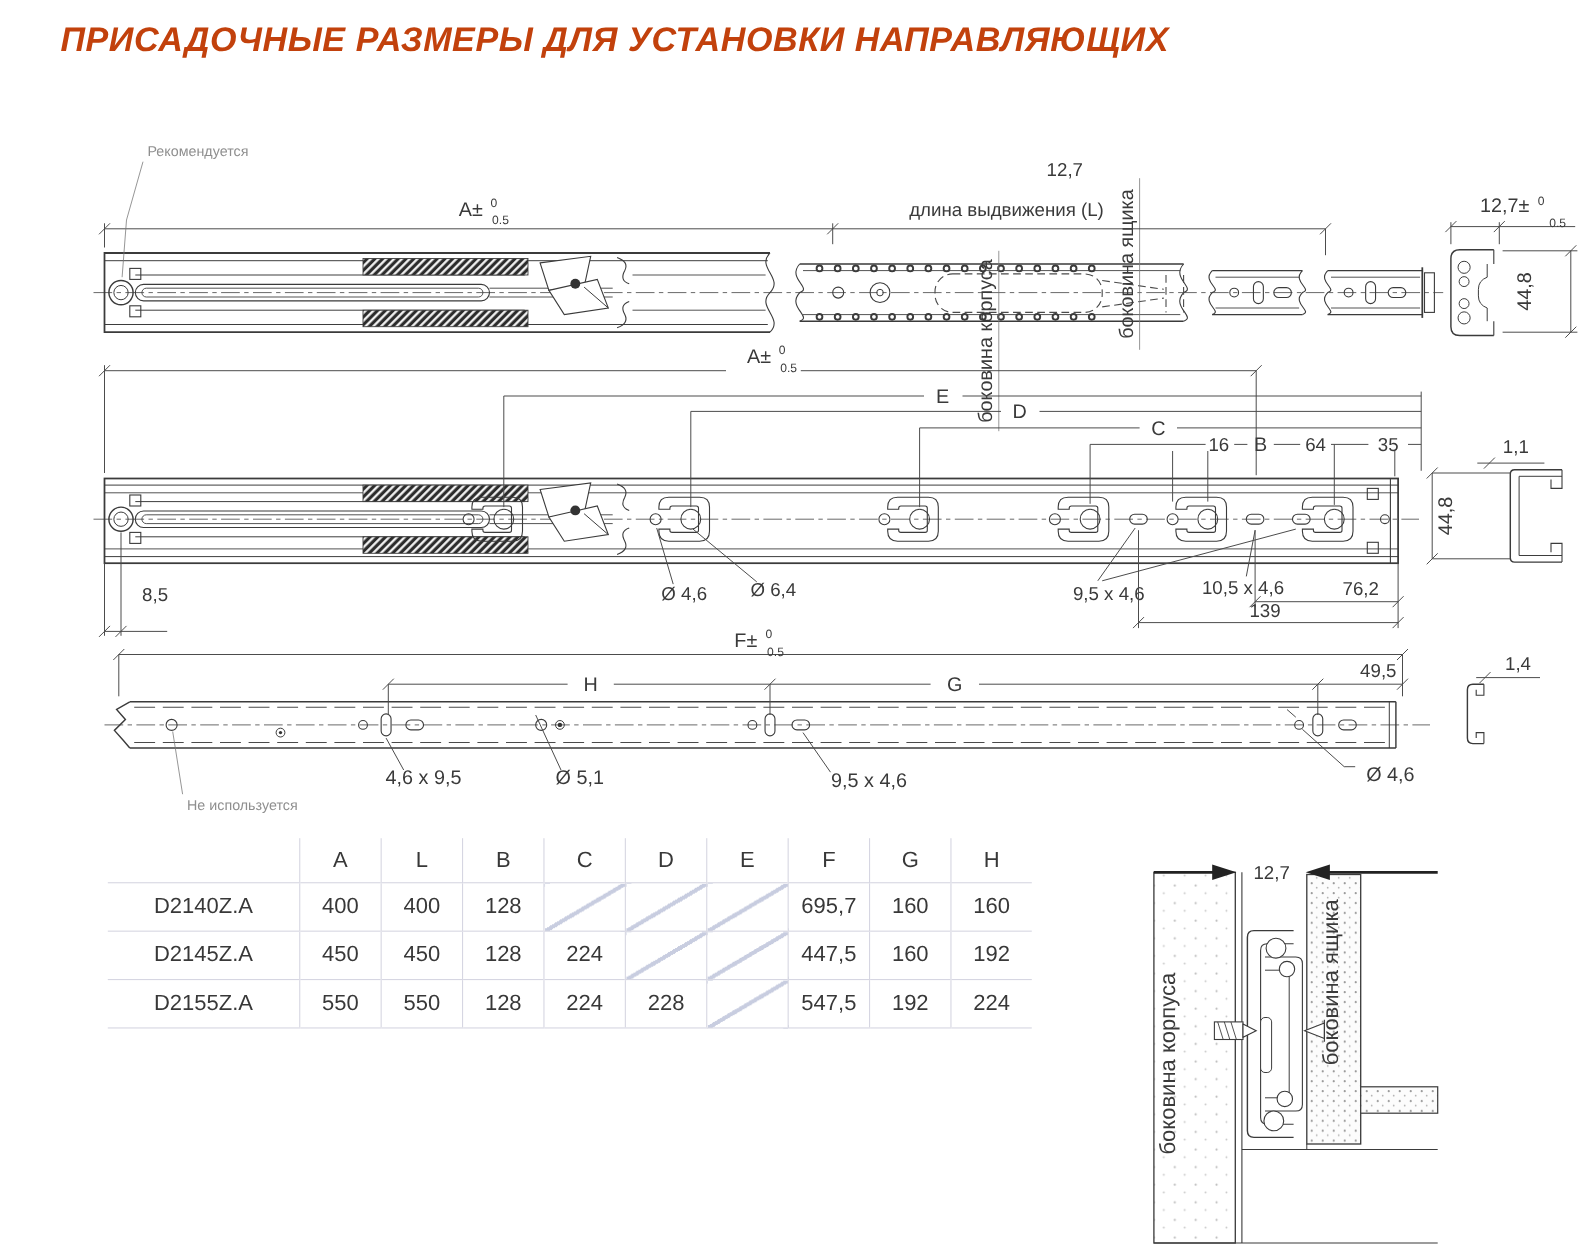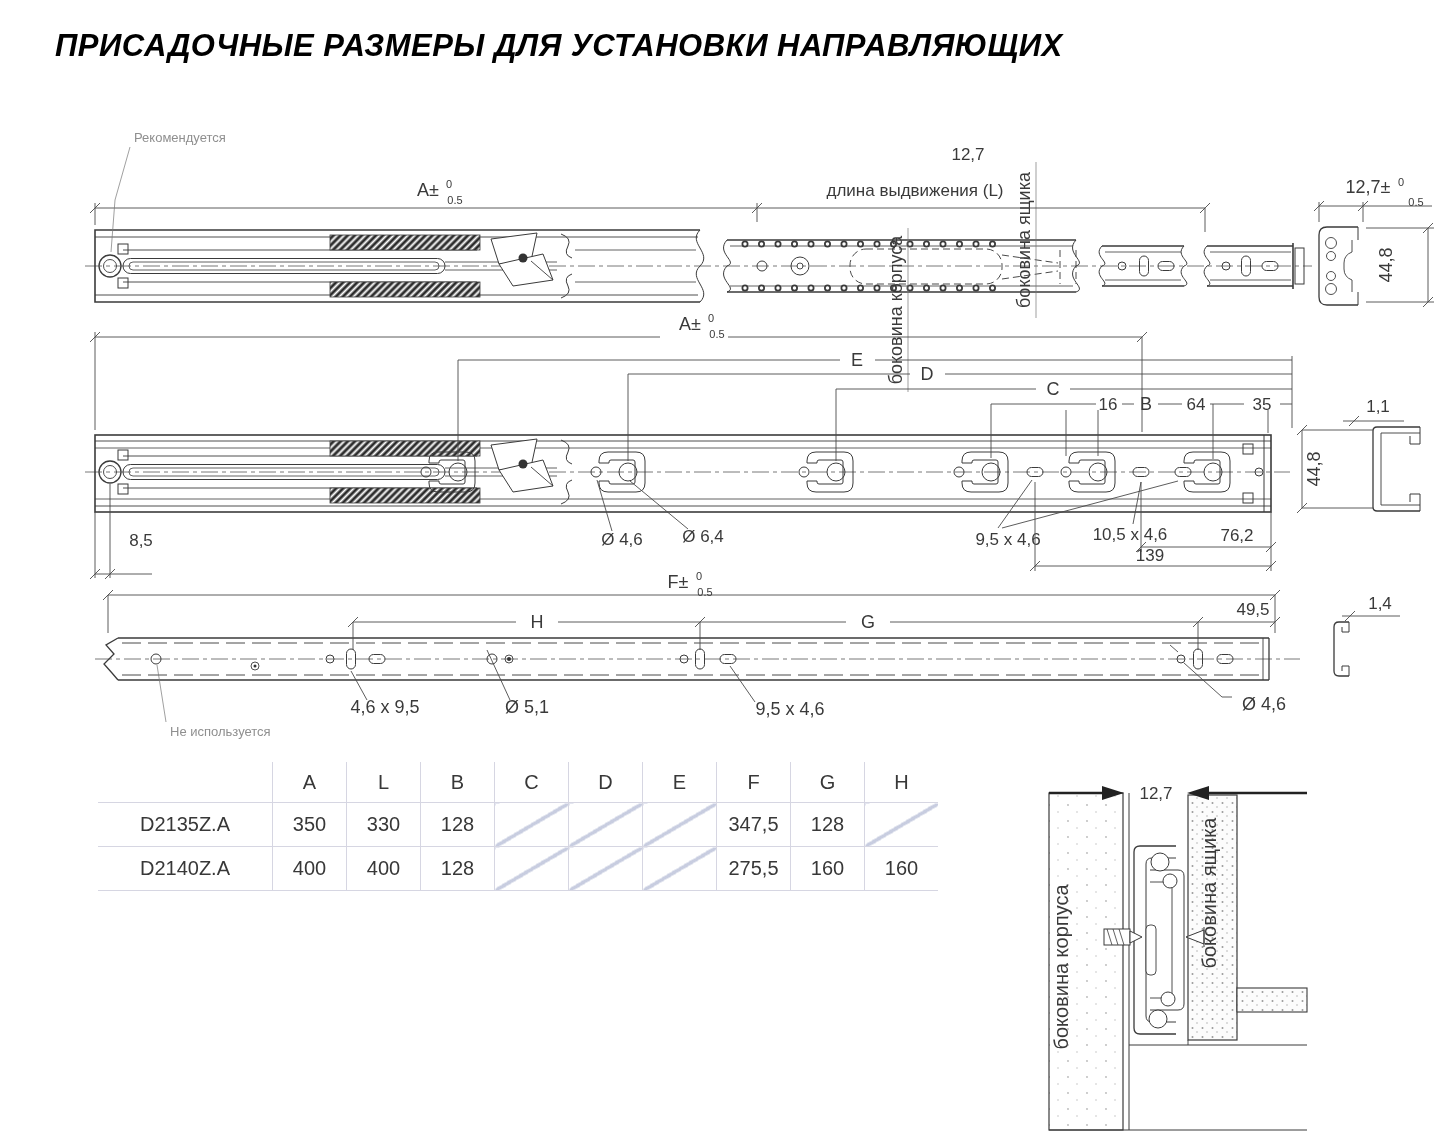--- a/index.html
+++ b/index.html
@@ -1,19 +1,19 @@
 <!DOCTYPE html>
 <html><head>
 <meta charset="utf-8">
 <style>
   html,body{margin:0;padding:0;background:#fff;}
   #page{position:relative;width:1449px;height:1143px;background:#fff;overflow:hidden;
         font-family:"Liberation Sans",sans-serif;}
-  #page-title{position:absolute;left:55px;top:28px;font-size:31px;font-weight:bold;
-        font-style:italic;color:#000000;letter-spacing:.5px;white-space:nowrap;}
+  #page-title{position:absolute;left:55px;top:18px;font-size:31px;font-weight:bold;
+        font-style:italic;color:#c2410c;letter-spacing:.5px;white-space:nowrap;}
   svg{position:absolute;left:0;top:0;}
   
   .ln{stroke:#3b3b3b;fill:none;}
   .w16{stroke-width:1.6;} .w13{stroke-width:1.3;} .w10{stroke-width:1;} .w09{stroke-width:.9;} .w08{stroke-width:.8;}
   .dim{stroke:#4a4a4a;stroke-width:.9;fill:none;}
   .cl{stroke:#555;stroke-width:.8;fill:none;stroke-dasharray:17 4 4 4;}
   .dsh{stroke:#4a4a4a;stroke-width:1;fill:none;stroke-dasharray:19 7;}
   .hid{stroke:#4a4a4a;stroke-width:1;fill:none;stroke-dasharray:7 4;}
   .pl{stroke:#777;stroke-width:.7;fill:none;}
   text{font-family:"Liberation Sans",sans-serif;fill:#3a3a3a;}
@@ -391,38 +391,50 @@
       <th class="v">L</th>
       <th class="v">B</th>
       <th class="v">C</th>
       <th class="v">D</th>
       <th class="v">E</th>
       <th class="v">F</th>
       <th class="v">G</th>
       <th class="v">H</th>
     </tr>
     <tr class="r">
-      <td class="model">D2135Z.A</td>
-      <td class="v">350</td>
-      <td class="v">330</td>
-      <td class="v">128</td>
-      <td class="v diag"></td>
-      <td class="v diag"></td>
-      <td class="v diag"></td>
-      <td class="v">347,5</td>
-      <td class="v">128</td>
-      <td class="v diag"></td>
-    </tr>
-    <tr class="r">
       <td class="model">D2140Z.A</td>
       <td class="v">400</td>
       <td class="v">400</td>
       <td class="v">128</td>
       <td class="v diag"></td>
       <td class="v diag"></td>
       <td class="v diag"></td>
-      <td class="v">275,5</td>
+      <td class="v">695,7</td>
       <td class="v">160</td>
       <td class="v">160</td>
+    </tr>
+    <tr class="r">
+      <td class="model">D2145Z.A</td>
+      <td class="v">450</td>
+      <td class="v">450</td>
+      <td class="v">128</td>
+      <td class="v">224</td>
+      <td class="v diag"></td>
+      <td class="v diag"></td>
+      <td class="v">447,5</td>
+      <td class="v">160</td>
+      <td class="v">192</td>
+    </tr>
+    <tr class="r">
+      <td class="model">D2155Z.A</td>
+      <td class="v">550</td>
+      <td class="v">550</td>
+      <td class="v">128</td>
+      <td class="v">224</td>
+      <td class="v">228</td>
+      <td class="v diag"></td>
+      <td class="v">547,5</td>
+      <td class="v">192</td>
+      <td class="v">224</td>
     </tr>
   </tbody>
     </table>
 </div>
 
 </body></html>

